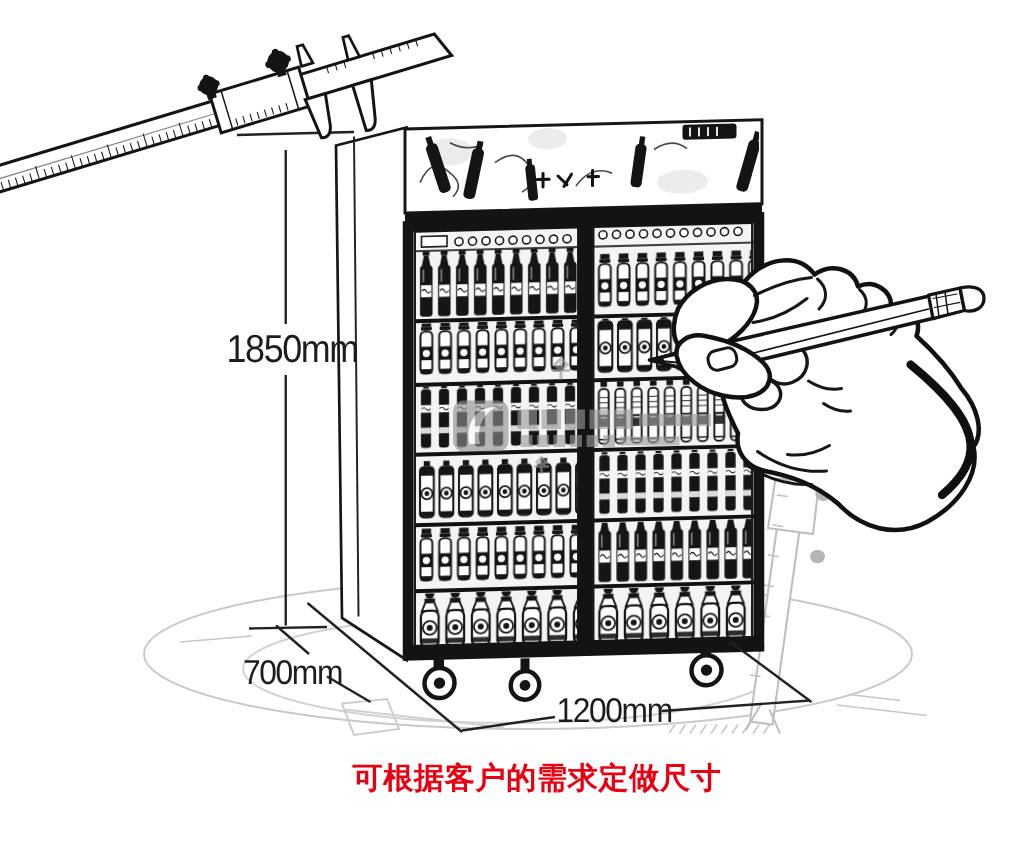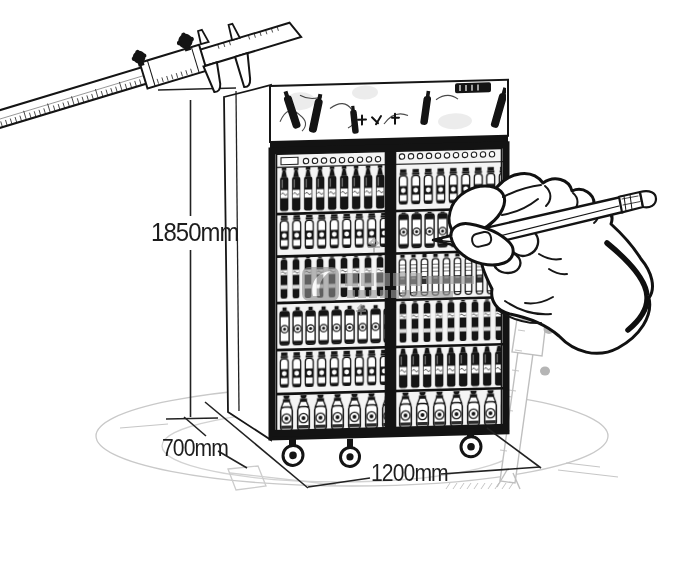--- a/index.html
+++ b/index.html
@@ -434,13 +434,14 @@
     <path d="M503,197 C517,190 531,186 541,185 M502,215 C515,213 528,207 538,199" fill="none" stroke="#161616" stroke-width="2"></path>
     <path d="M451,237 C450,228 459,222 470,224 C486,227 500,233 509,242 C516,249 514,259 504,263
              C491,268 473,263 463,255 C455,249 452,243 451,237 Z" fill="#ffffff" stroke="#111111" stroke-width="3"></path>
     <rect x="472" y="233" width="19" height="13" rx="5.5" transform="rotate(-14 481 239)" fill="#ffffff" stroke="#161616" stroke-width="2"></rect>
   </g>
 </svg>
 
 <div class="dim-label dim-height">1850mm</div>
 <div class="dim-label dim-depth">700mm</div>
 <div class="dim-label dim-width">1200mm</div>
+<div class="caption">可根据客户的需求定做尺寸</div>
 </div>
 
 </body></html>

